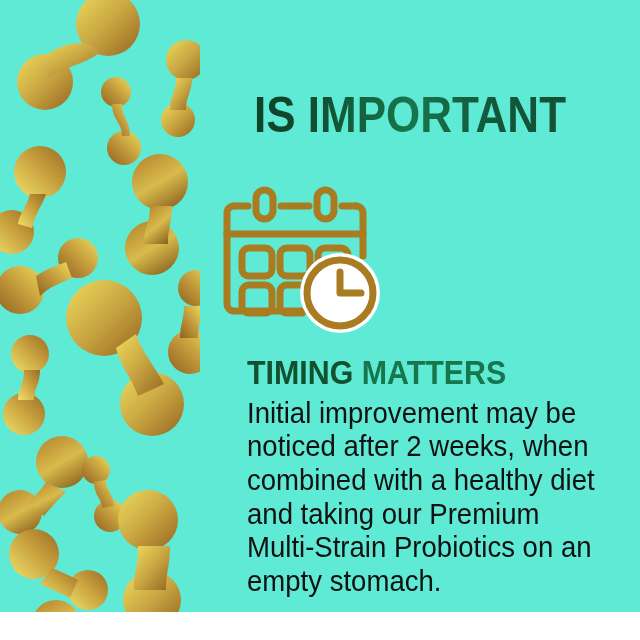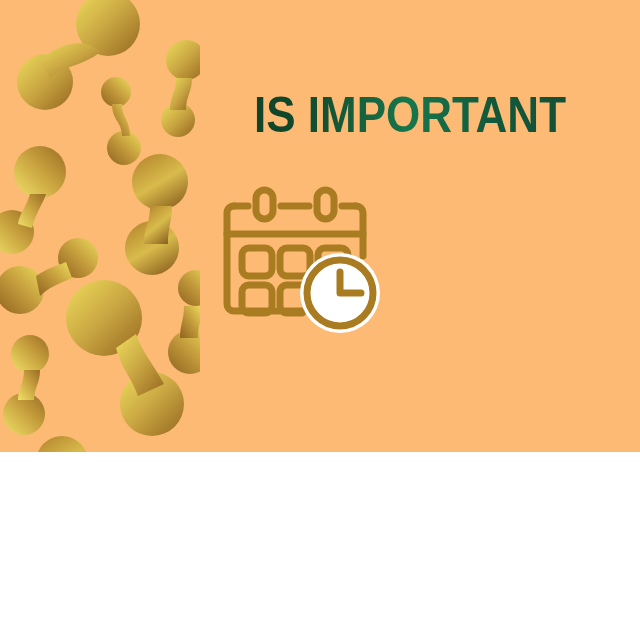--- a/index.html
+++ b/index.html
@@ -3,22 +3,22 @@
 <meta charset="utf-8">
 <style>
   html, body {
     margin: 0;
     padding: 0;
     background: #ffffff;
   }
   #poster {
     position: relative;
     width: 640px;
-    height: 452px;
-    background: #fdba74;
+    height: 612px;
+    background: #5eead4;
     overflow: hidden;
     font-family: "Liberation Sans", sans-serif;
   }
 
   
   #blob-pattern {
     position: absolute;
     left: 0;
     top: 0;
     width: 200px;
@@ -272,14 +272,21 @@
       <path d="M 95,99 L 65,99 C 61,99 58,102 58,106 L 58,120 C 58,124 61,127 65,127 L 80,127"></path>
     </g>
 
     <circle cx="118" cy="107" r="40" fill="#ffffff"></circle>
     <g fill="none" stroke="#a97c22" stroke-width="7" stroke-linecap="round" stroke-linejoin="round">
       <circle cx="118" cy="107" r="33"></circle>
       <path d="M 118,86 L 118,107 L 139,107"></path>
     </g>
   </svg>
 
+  <div id="copy-block">
+    <h2 id="subheading">
+      <span class="word-a">TIMING</span>
+      <span class="word-b">MATTERS</span>
+    </h2>
+    <p id="body-text">Initial improvement may be noticed after 2 weeks, when combined with a healthy diet and taking our Premium Multi-Strain Probiotics on an empty stomach.</p>
+  </div>
 
 </div>
 
 </body></html>

